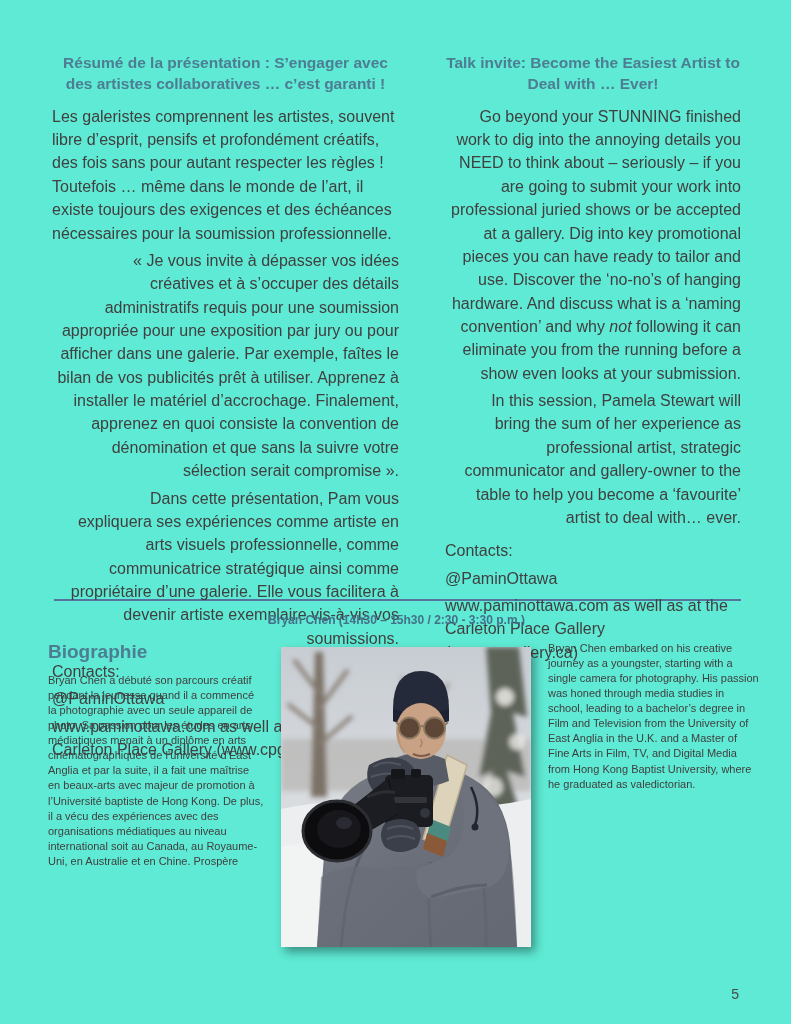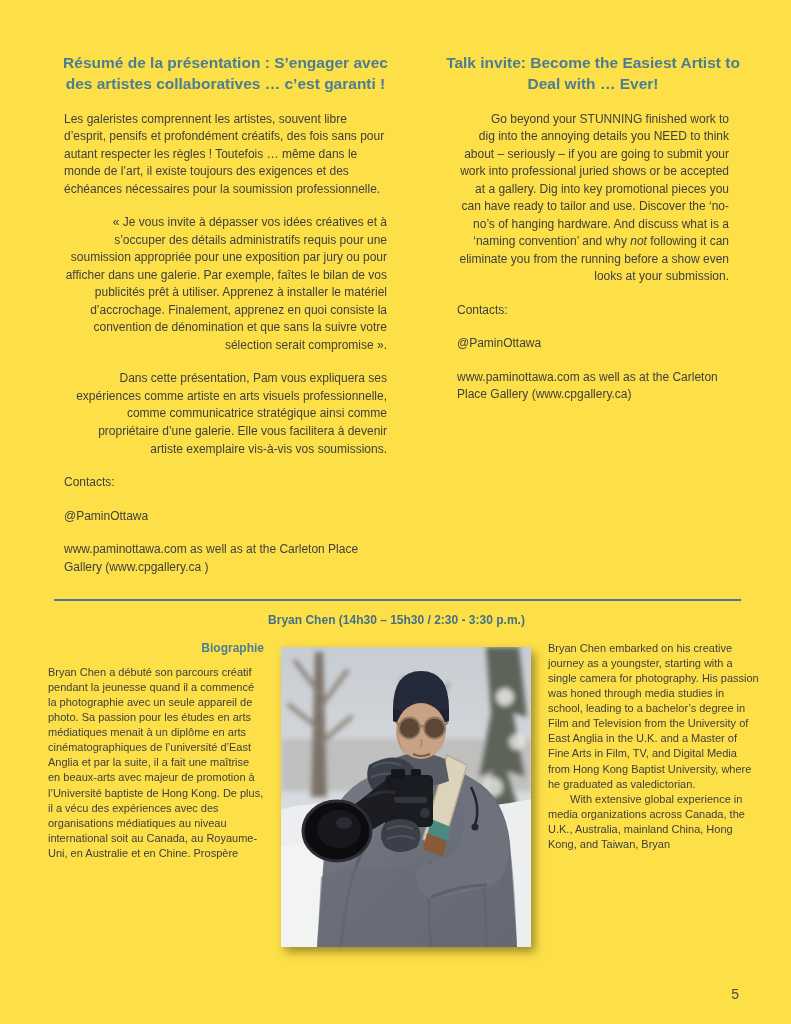--- a/index.html
+++ b/index.html
@@ -1,57 +1,57 @@
 <!DOCTYPE html>
 <html><head>
 <meta charset="utf-8">
 <style>
   html,body{margin:0;padding:0;background:#e9e9e9;}
   .page{
     position:relative;
     width:791px;height:1024px;
     margin:0 auto;
-    background:#fde047;
+    background:#5eead4;
     font-family:"Liberation Sans",sans-serif;
     color:#404040;
     overflow:hidden;
     box-sizing:border-box;
     padding:52px 46px 0 48px;
   }
   
   .talks{display:flex;gap:38px;height:533px;}
   .col{box-sizing:border-box;}
   .col-fr{width:355px;flex:0 0 355px;}
   .col-en{width:304px;flex:0 0 304px;}
   .talk-heading{
     margin:0 0 10px 0;
     text-align:center;
     font-size:15.5px;line-height:1.38;font-weight:bold;
     color:#4d7d93;
   }
-  .col p{margin:16px;font-size:12px;line-height:1.46;}
+  .col p{margin:4px;font-size:16px;line-height:1.46;}
   .col p.ind{text-indent:26px;text-align:right;}
   .contacts-label{margin-top:10px !important;}
   
   .divider{
     border:none;border-top:2px solid #54749c;
     margin:14px 4px 12px 6px;
   }
   .session-title{
     margin:0 0 14px 0;
     text-align:center;
     font-size:12px;font-weight:bold;color:#44708a;
   }
   
   .bio-row{display:flex;gap:17px;}
   .bio-col-fr{width:216px;flex:0 0 216px;}
   .bio-col-en{width:212px;flex:0 0 212px;}
   .bio-heading{
-    margin:0 0 10px 0;text-align:right;
-    font-size:12px;font-weight:bold;color:#4d7d93;
+    margin:0 0 10px 0;text-align:left;
+    font-size:19px;font-weight:bold;color:#4d7d93;
   }
   .bio-col-fr p,.bio-col-en p{margin:0;font-size:11px;line-height:1.37;}
   .bio-col-en p.ind{text-indent:22px;}
   .photo-fig{
     margin:6px 0 0 0;padding:0;
     width:250px;height:300px;flex:0 0 250px;
     box-shadow:4px 5px 9px rgba(0,0,0,0.38);
     background:#dfe2e4;
   }
   .photo-fig svg{display:block;}
@@ -71,20 +71,21 @@
       <p>Les galeristes comprennent les artistes, souvent libre d’esprit, pensifs et profondément créatifs, des fois sans pour autant respecter les règles ! Toutefois … même dans le monde de l’art, il existe toujours des exigences et des échéances nécessaires pour la soumission professionnelle.</p>
       <p class="ind">« Je vous invite à dépasser vos idées créatives et à s’occuper des détails administratifs requis pour une soumission appropriée pour une exposition par jury ou pour afficher dans une galerie. Par exemple, faîtes le bilan de vos publicités prêt à utiliser. Apprenez à installer le matériel d’accrochage. Finalement, apprenez en quoi consiste la convention de dénomination et que sans la suivre votre sélection serait compromise ».</p>
       <p class="ind">Dans cette présentation, Pam vous expliquera ses expériences comme artiste en arts visuels professionnelle, comme communicatrice stratégique ainsi comme propriétaire d’une galerie. Elle vous facilitera à devenir artiste exemplaire vis-à-vis vos soumissions.</p>
       <p class="contacts-label">Contacts:</p>
       <p>@PaminOttawa</p>
       <p>www.paminottawa.com as well as at the Carleton Place Gallery (www.cpgallery.ca )</p>
     </div>
     <div class="col col-en">
       <h2 class="talk-heading">Talk invite: Become the Easiest Artist to Deal with …  Ever!</h2>
       <p class="ind"><span>Go beyond your STUNNING finished work to dig into the annoying details you NEED to think about – seriously – if you are going to submit your work into professional juried shows or be accepted at a gallery. Dig into key promotional pieces you can have ready to tailor and use.  Discover the ‘no-no’s of hanging hardware. And discuss what is a ‘naming convention’ and why </span><em>not</em><span> following it can eliminate you from the running before a show even looks at your submission.</span></p>
+      <p class="ind">In this session, Pamela Stewart will bring the sum of her experience as professional artist, strategic communicator and gallery-owner to the table to help you become a ‘favourite’ artist to deal with… ever.</p>
       <p class="contacts-label">Contacts:</p>
       <p>@PaminOttawa</p>
       <p>www.paminottawa.com as well as at the Carleton Place Gallery (www.cpgallery.ca)</p>
     </div>
   </section>
 
   <hr class="divider">
 
   <h1 class="session-title">Bryan Chen (14h30 – 15h30 / 2:30 - 3:30 p.m.)</h1>
 
@@ -178,18 +179,17 @@
           <path d="M86 150 Q104 142 114 146" stroke="#2c2d33" stroke-width="3" fill="none"></path>
         </g>
 
         <path d="M104 176 Q120 168 134 176 Q144 186 136 200 Q118 210 104 200 Q96 188 104 176 Z" fill="#3a3f49"></path>
         <path d="M106 182 Q120 176 132 182 M106 192 Q120 186 134 192" stroke="#565c68" stroke-width="2" fill="none" opacity="0.8"></path>
       </svg>
     </figure>
 
     <div class="bio-col-en">
       <p>Bryan Chen embarked on his creative journey as a youngster, starting with a single camera for photography. His passion was honed through media studies in school, leading to a bachelor’s degree in Film and Television from the University of East Anglia in the U.K. and a Master of Fine Arts in Film, TV, and Digital Media from Hong Kong Baptist University, where he graduated as valedictorian.</p>
-      <p class="ind">With extensive global experience in media organizations across Canada, the U.K., Australia, mainland China, Hong Kong, and Taiwan, Bryan</p>
     </div>
   </section>
 
   <div class="page-number">5</div>
 </div>
 
 </body></html>

